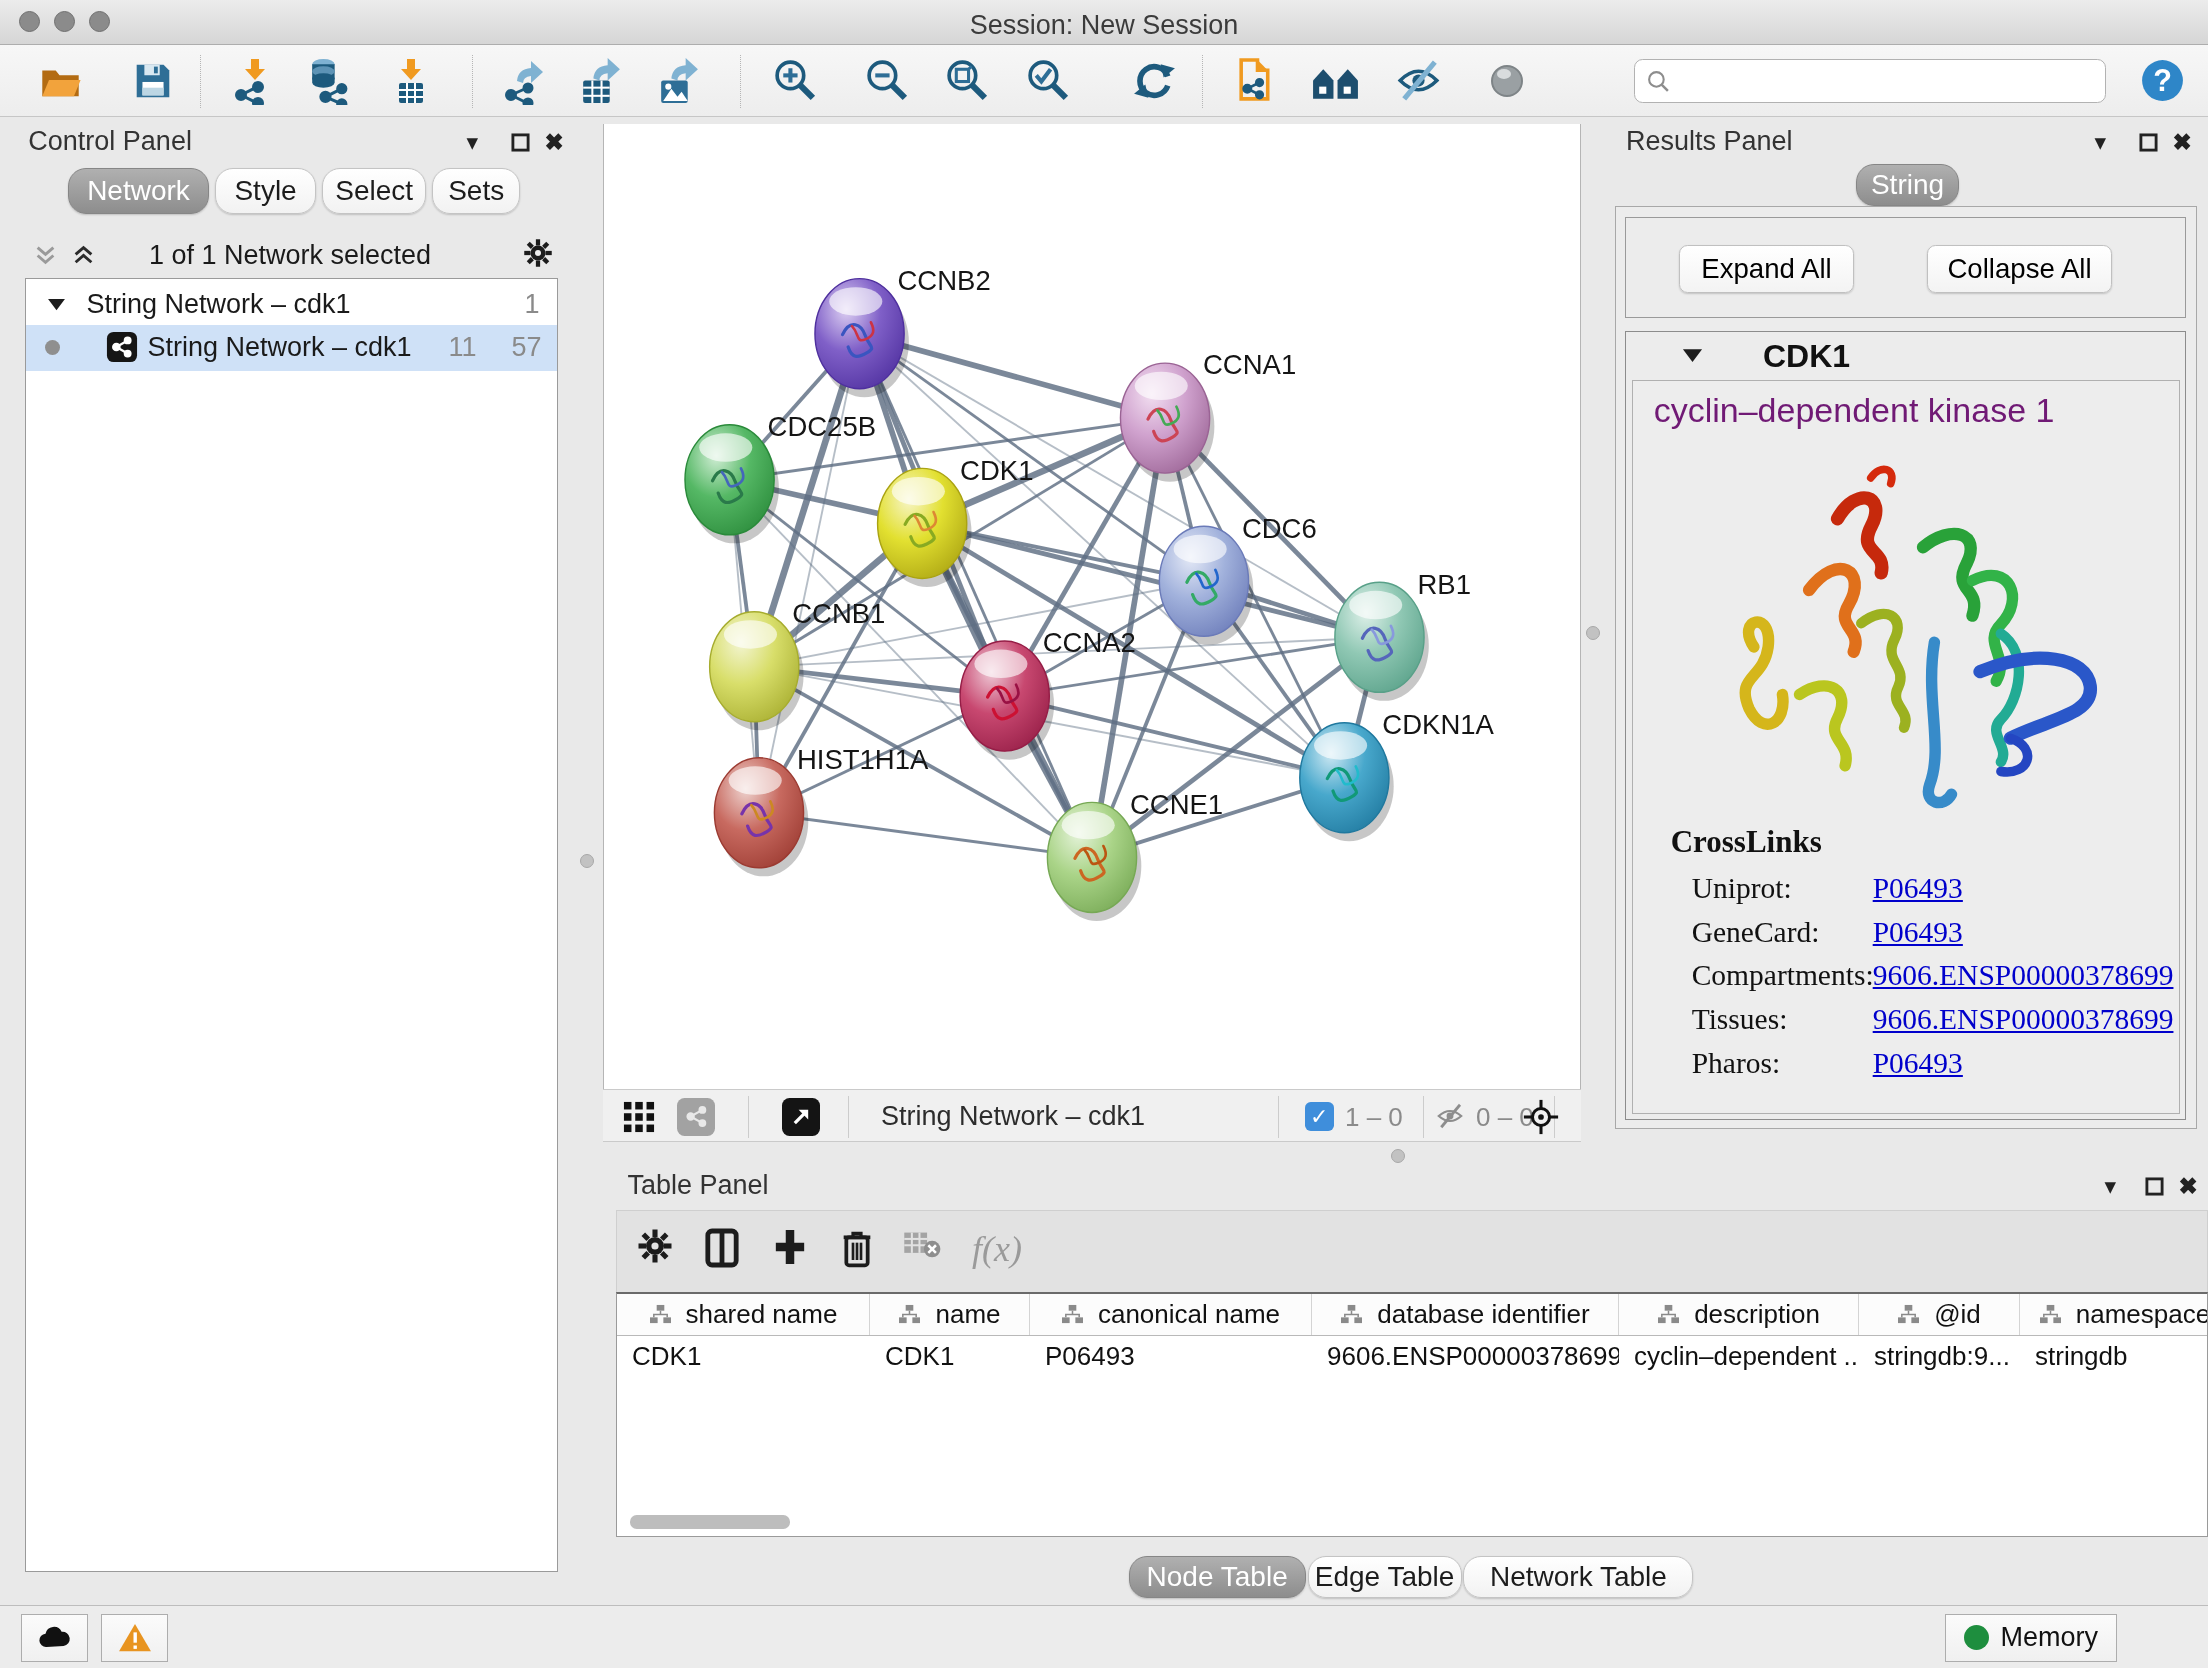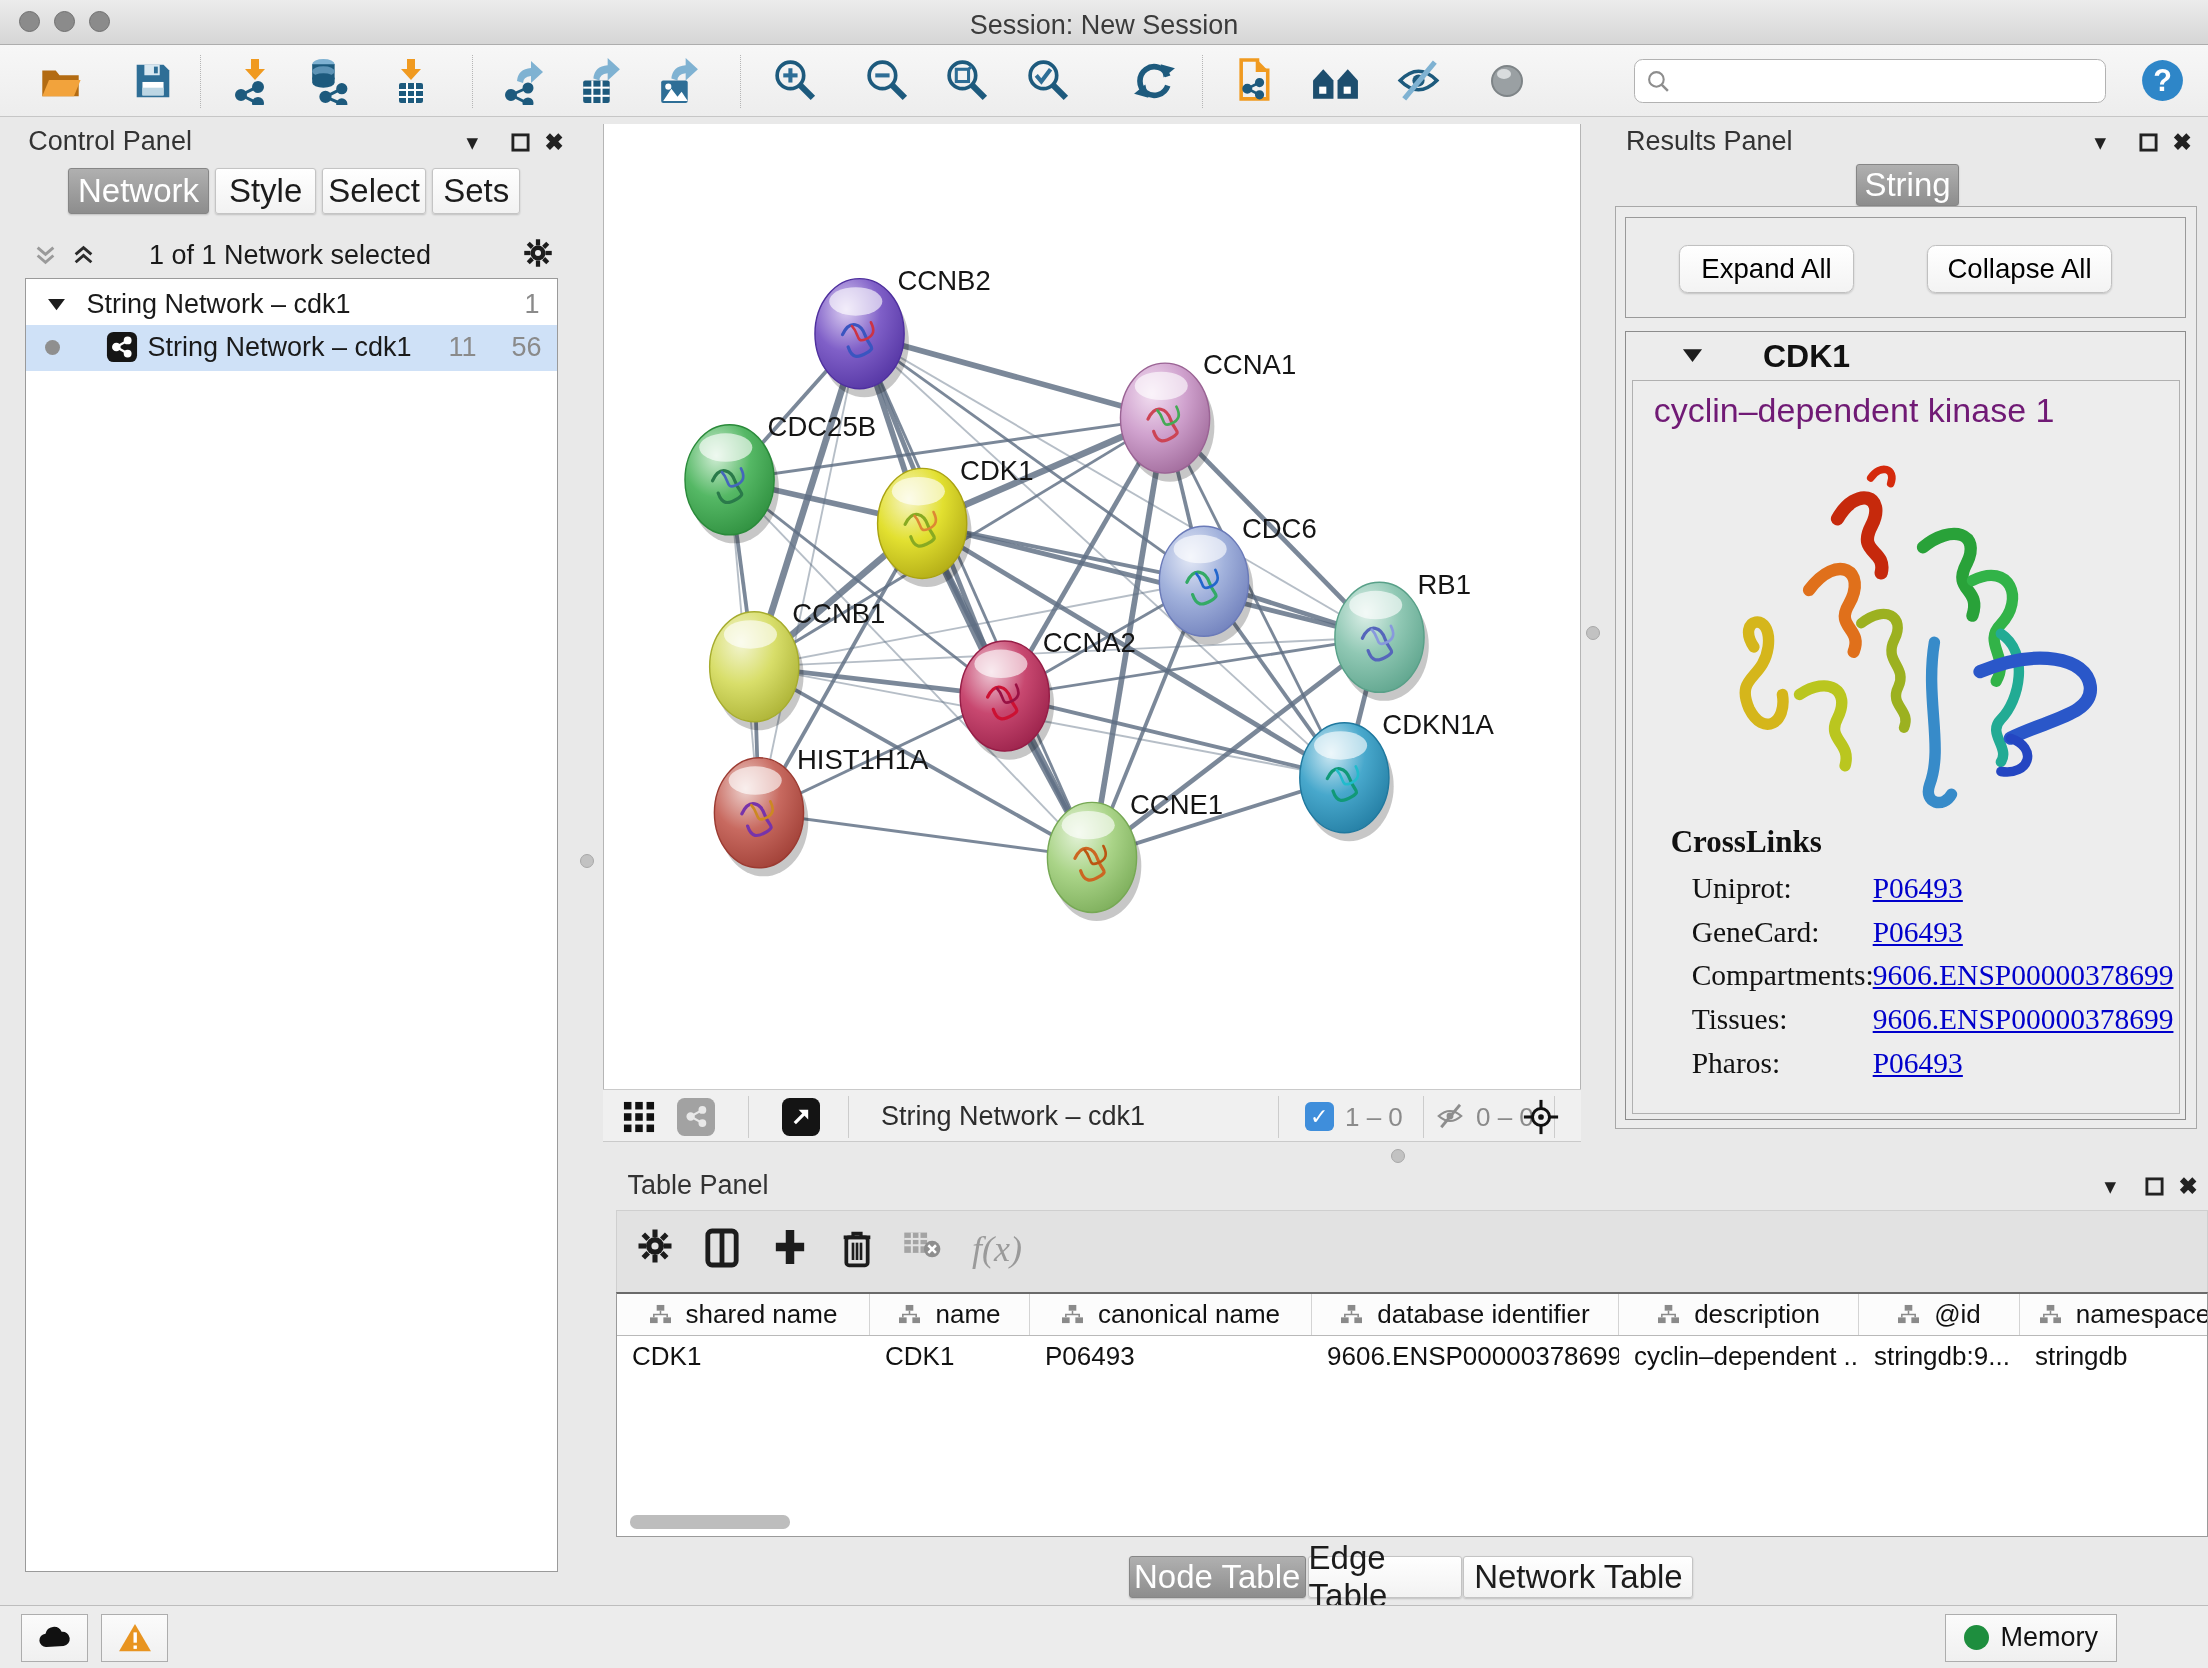--- a/index.html
+++ b/index.html
@@ -15,21 +15,21 @@
   
   #toolbar { left:0; top:45px; width:2208px; height:72px; background:linear-gradient(#f7f7f7,#ededed); border-bottom:1px solid #c6c6c6; }
   .tbtn { position:absolute; top:11.4px; width:53px; height:49px; display:flex; align-items:center; justify-content:center; }
   .tsep { position:absolute; top:9.5px; height:53px; border-left:1.9px dotted #b5b5b5; }
   #search-box { position:absolute; left:1634px; top:14.3px; width:472px; height:44px; background:#fff; border:1px solid #b2b2b2; border-radius:8.6px; display:flex; align-items:center; padding-left:11.4px; }
   #search-box input { border:none; outline:none; font-size:25px; width:409px; background:transparent; }
 
   
   .panel-title { font-size:27px; color:#333; }
   .winbtn { position:absolute; top:3.8px; width:28.5px; height:28.5px; display:flex; align-items:center; justify-content:center; color:#222; font-size:23px; }
-  .tab { display:inline-flex; align-items:center; justify-content:center; height:46px; border:1px solid #c4c4c4; background:linear-gradient(#ffffff,#f2f2f2); border-radius:3px; font-size:33px; color:#1c1c1c; margin-right:1.9px; box-shadow:0 1px 1.9px rgba(0,0,0,.18); }
+  .tab { display:inline-flex; align-items:center; justify-content:center; height:46px; border:1px solid #c4c4c4; background:linear-gradient(#ffffff,#f2f2f2); border-radius:18px; font-size:28px; color:#1c1c1c; margin-right:1.9px; box-shadow:0 1px 1.9px rgba(0,0,0,.18); }
   .tab.sel { background:linear-gradient(#b0b0b0,#8d8d8d); color:#fff; border-color:#868686; }
 
   
   #control-panel { left:15px; top:124px; width:550px; height:1451px; }
   #cp-tree { position:absolute; left:9.5px; top:154px; width:533px; height:1294px; background:#fff; border:1px solid #9a9a9a; }
   .tree-row { position:relative; width:100%; height:40px; display:flex; align-items:center; font-size:27px; color:#1a1a1a; }
   .tree-row.sel { background:#cfe1f7; height:46px; }
   .count { position:absolute; color:#8a8a8a; font-size:27px; }
 
   
@@ -325,21 +325,21 @@
             <g stroke="#fff" stroke-width="2.4" fill="#fff">
               <line x1="11" y1="17" x2="23" y2="10"></line>
               <line x1="11" y1="17" x2="23" y2="24"></line>
               <circle cx="11" cy="17" r="3.4"></circle>
               <circle cx="23" cy="10" r="3"></circle>
               <circle cx="23" cy="24" r="3"></circle>
             </g>
           </svg>
         <span style="margin-left:122px">String Network – cdk1</span>
         <span class="count" style="right:80px">11</span>
-        <span class="count" style="right:15px">56</span>
+        <span class="count" style="right:15px">57</span>
       </div>
     </div>
   </div>
 
   <div class="dot-handle" style="left:580px; top:854px"></div>
   <div class="dot-handle" style="left:1586px; top:626px"></div>
   <div class="dot-handle" style="left:1391px; top:1149px"></div>
 
   <div id="net-canvas" class="abs">
     <svg id="net-svg" width="976" height="963" viewBox="0 0 1028 1015">

